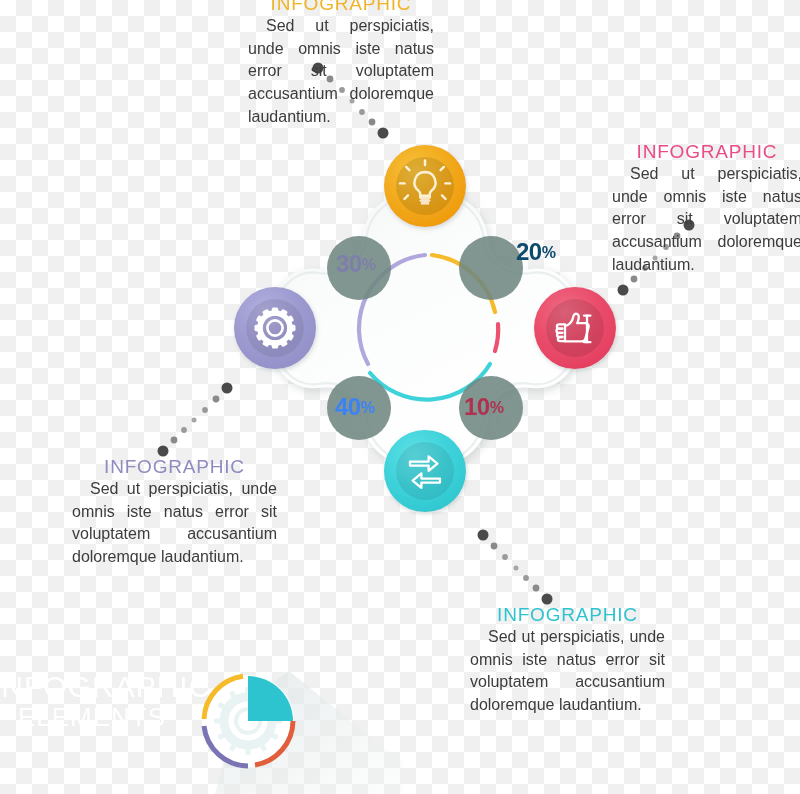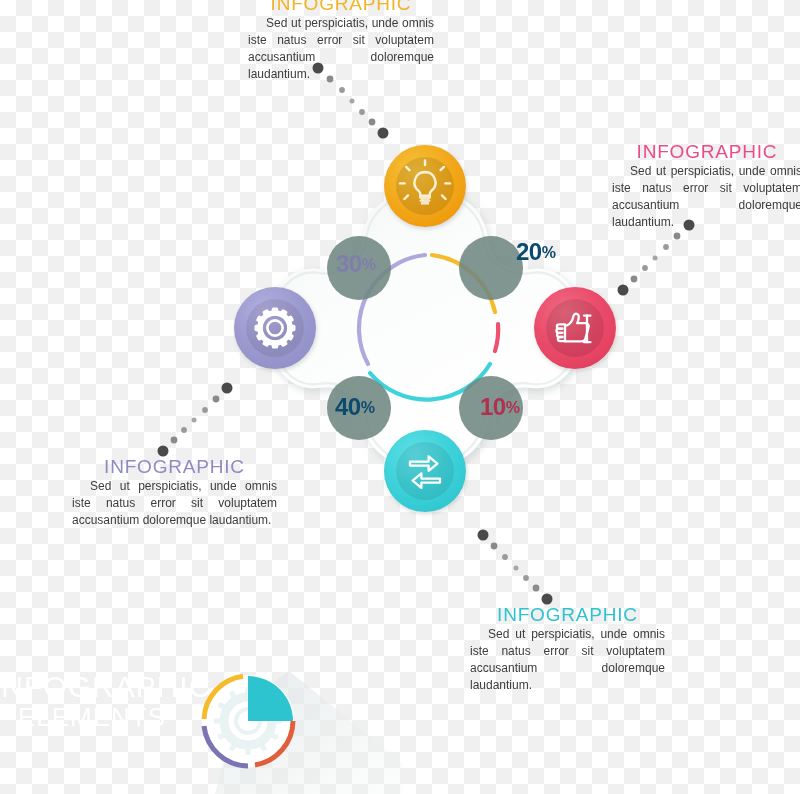--- a/index.html
+++ b/index.html
@@ -27,21 +27,21 @@
   }
   .callout .headline {
     font-size: 19px;
     letter-spacing: 0.8px;
     line-height: 1.0;
     margin: 0 0 2px 0;
     font-weight: 400;
     white-space: nowrap;
   }
   .callout .body {
-    font-size: 12px;
+    font-size: 16px;
     line-height: 1.42;
     color: #3c3c3c;
     text-align: justify;
     text-indent: 18px;
     margin: 0;
     font-family: "Liberation Sans", sans-serif;
   }
   .callout.align-center .headline { text-align: center; }
 
   
@@ -78,22 +78,22 @@
     font-weight: 700;
     font-family: "Liberation Sans", sans-serif;
     letter-spacing: -0.5px;
     white-space: nowrap;
     pointer-events: none;
   }
   .pct-label .sym { font-size: 16px; vertical-align: 2px; }
 
   #pct-30 { left: 336px; top: 250px; color: #7e7eab; }
   #pct-20 { left: 483px; top: 238px; color: #0c4a6e; margin-left: 33px; }
-  #pct-40 { left: 335px; top: 393px; color: #0c4a6e; }
-  #pct-10 { left: 480px; top: 393px; color: #b0304f; }
+  #pct-40 { left: 335px; top: 393px; color: #3b82f6; }
+  #pct-10 { left: 464px; top: 393px; color: #b0304f; }
 
   
   #pie-element {
     position: absolute;
     left: 193px;
     top: 663px;
     width: 210px;
     height: 131px;
   }
   #pie-element svg { display: block; overflow: visible; }

